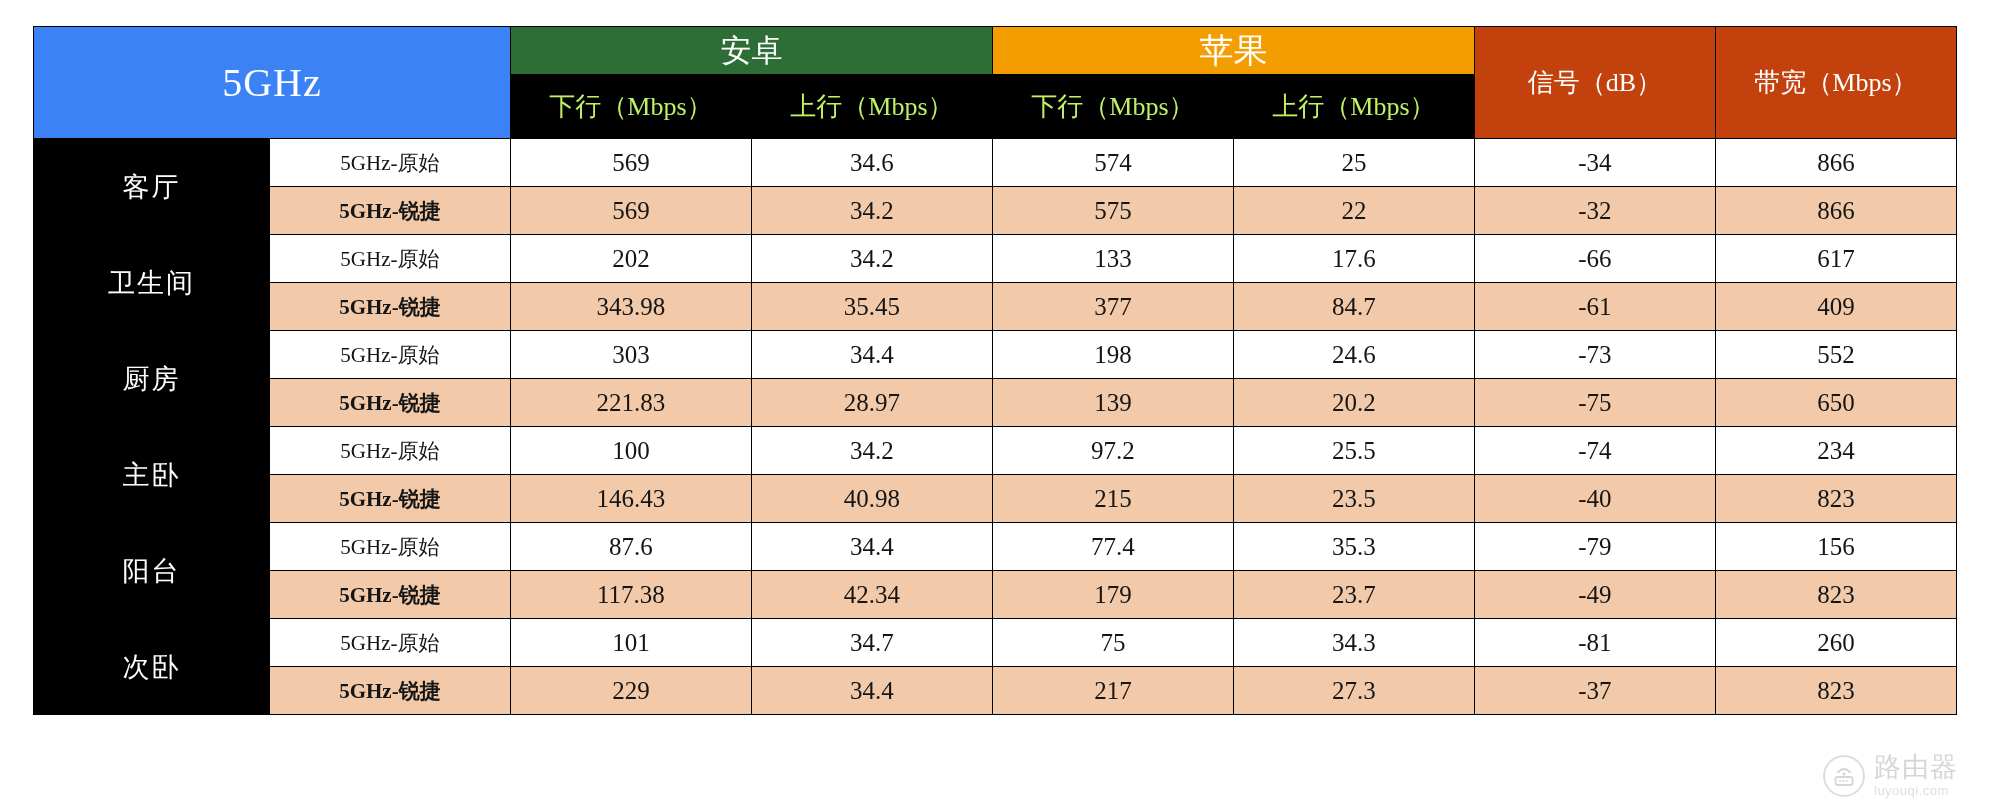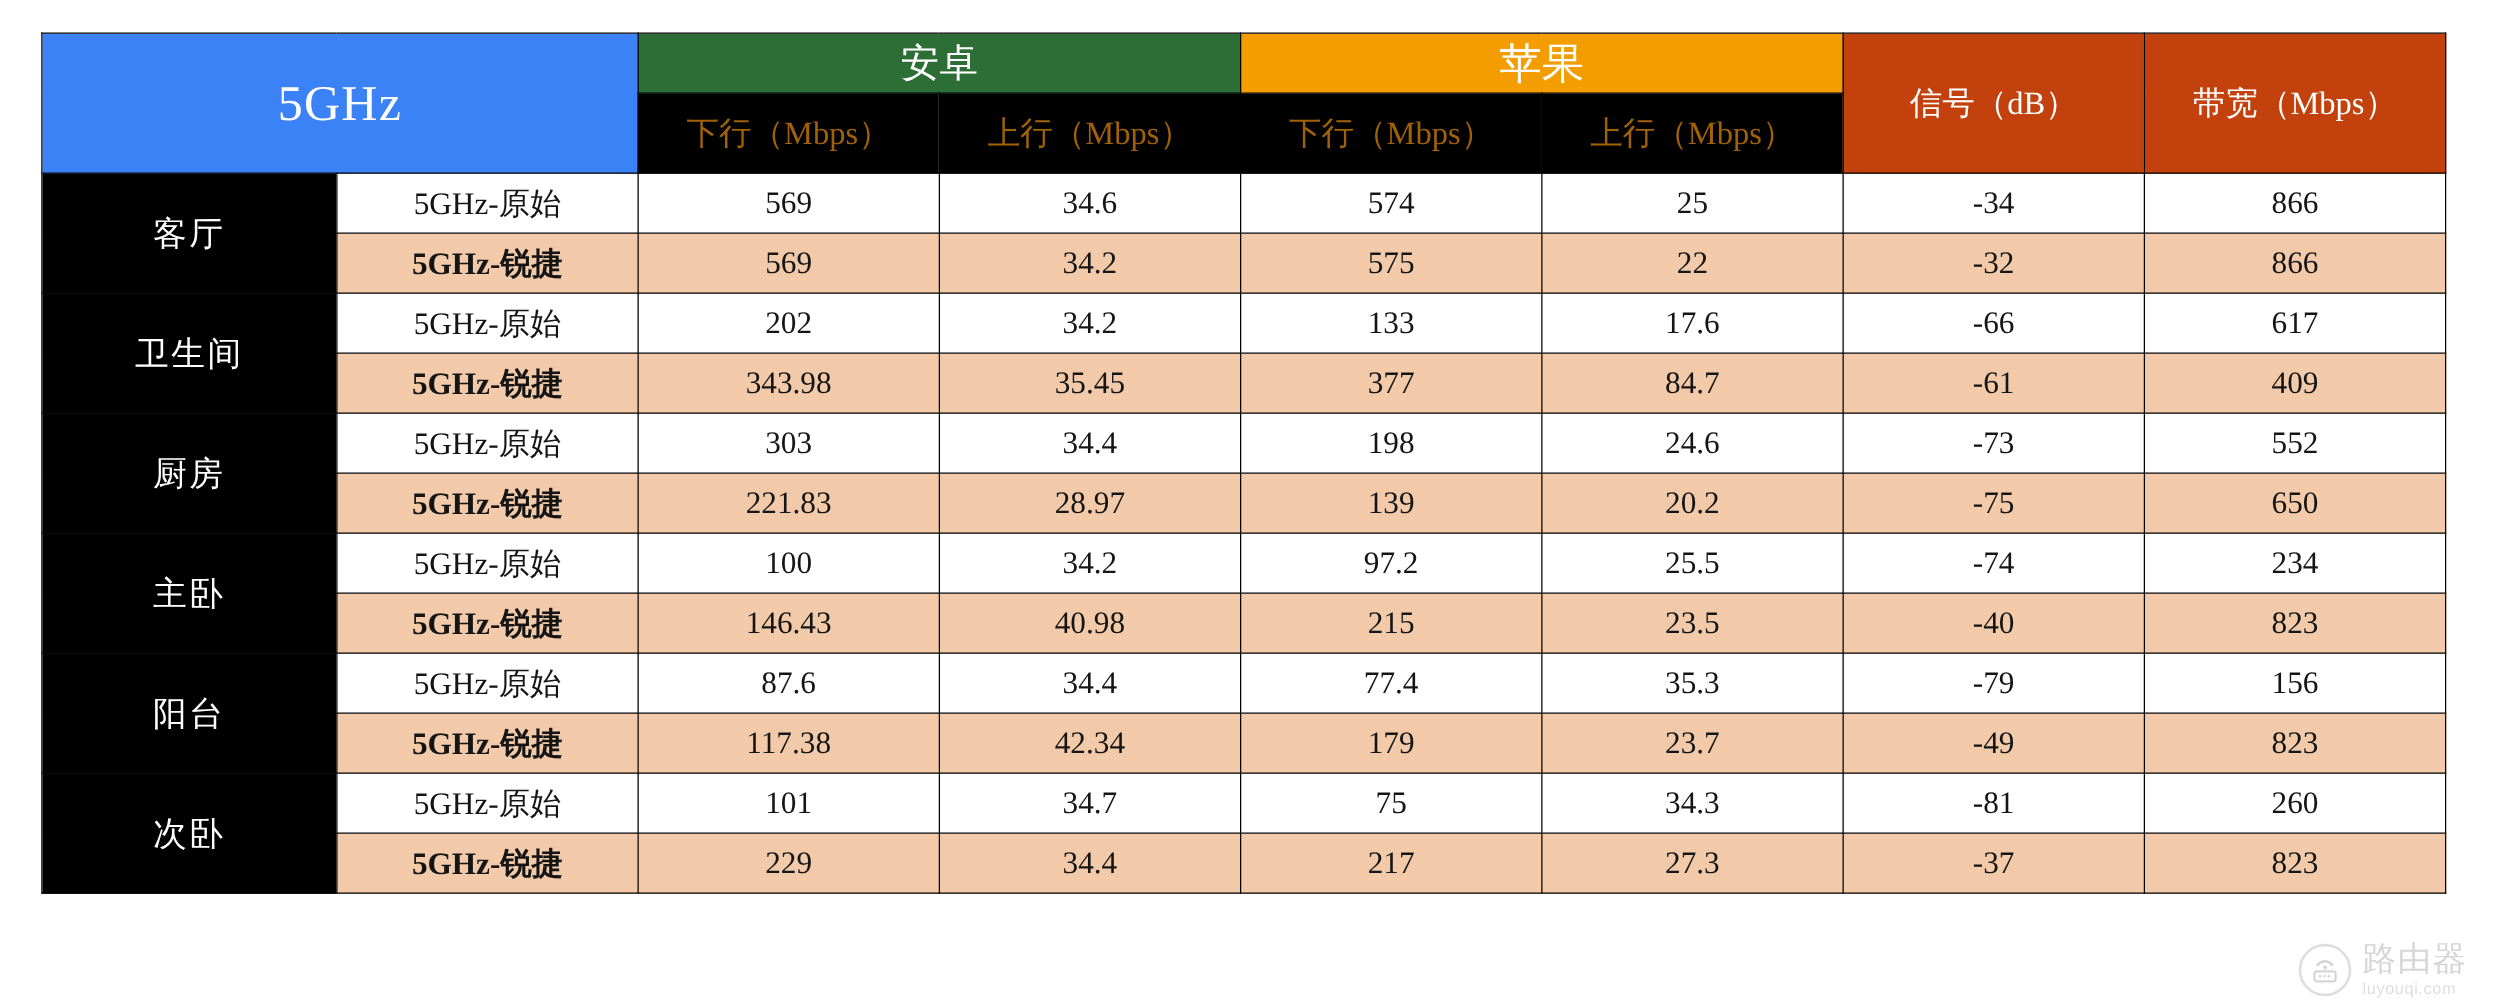--- a/index.html
+++ b/index.html
@@ -51,21 +51,21 @@
   }
   .hdr-apple {
     background: #f49d00;
     color: #ffffff;
     font-size: 34px;
     font-weight: bold;
     height: 48px;
   }
   .hdr-black {
     background: #000000;
-    color: #a16207;
+    color: #bef264;
     font-size: 26px;
     height: 64px;
   }
   .hdr-black-tall {
     background: #c2410c;
     color: #ffffff;
     font-size: 26px;
     height: 108px;
   }
 
@@ -79,37 +79,37 @@
   }
   td.cell {
     height: 48px;
     font-size: 25px;
     color: #151515;
     background: #ffffff;
   }
   tr.alt td.cell {
     background: #f2caa9;
   }
-  td.cell.label-cell { font-size: 25px; }
+  td.cell.label-cell { font-size: 21px; }
   tr.alt td.cell.label-cell { font-weight: bold; }
 
   
   col.c-room  { width: 186px; }
   col.c-type  { width: 190px; }
   col.c-ad    { width: 190px; }
   col.c-au    { width: 190px; }
   col.c-id    { width: 190px; }
   col.c-iu    { width: 190px; }
   col.c-sig   { width: 190px; }
   col.c-bw    { width: 190px; }
 
   
   #watermark {
     position: absolute;
-    right: 20px;
+    right: 36px;
     bottom: 8px;
     display: flex;
     align-items: center;
     gap: 9px;
     opacity: .85;
     pointer-events: none;
   }
   #watermark .wm-circle {
     width: 42px; height: 42px;
     border-radius: 50%;

